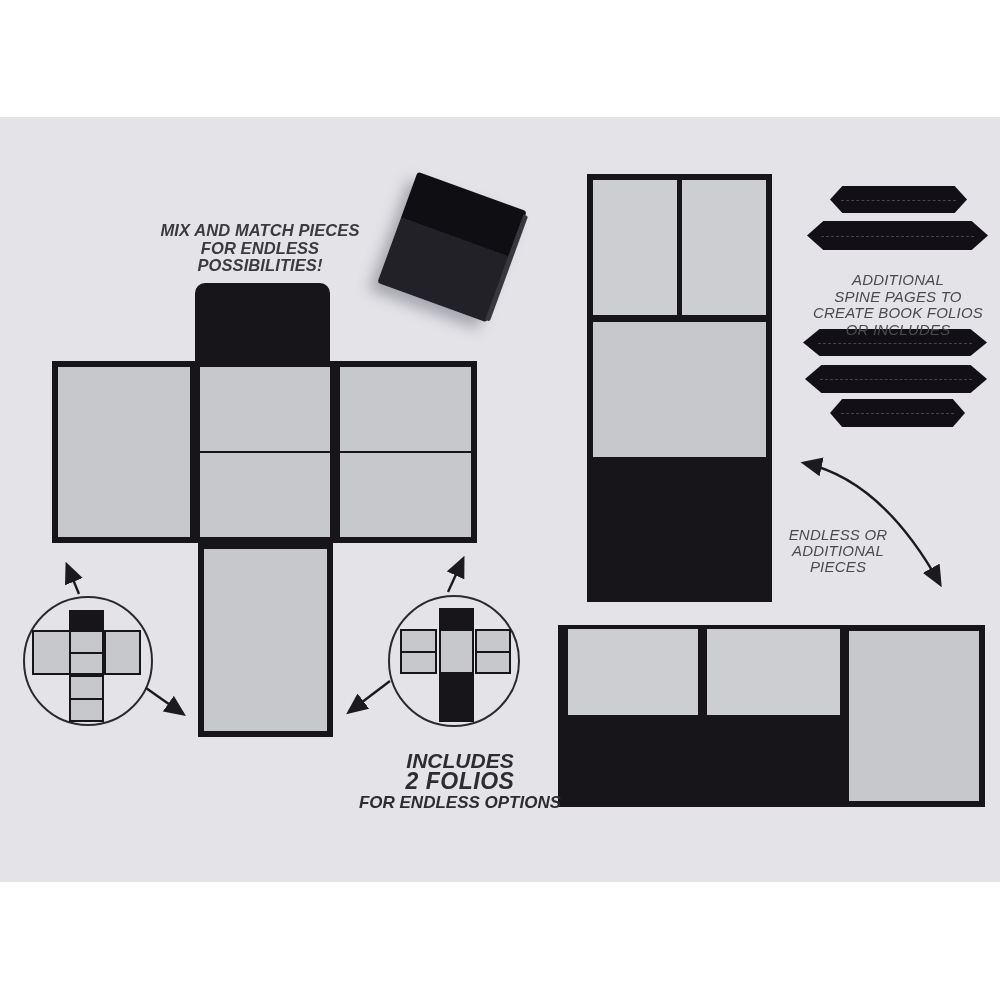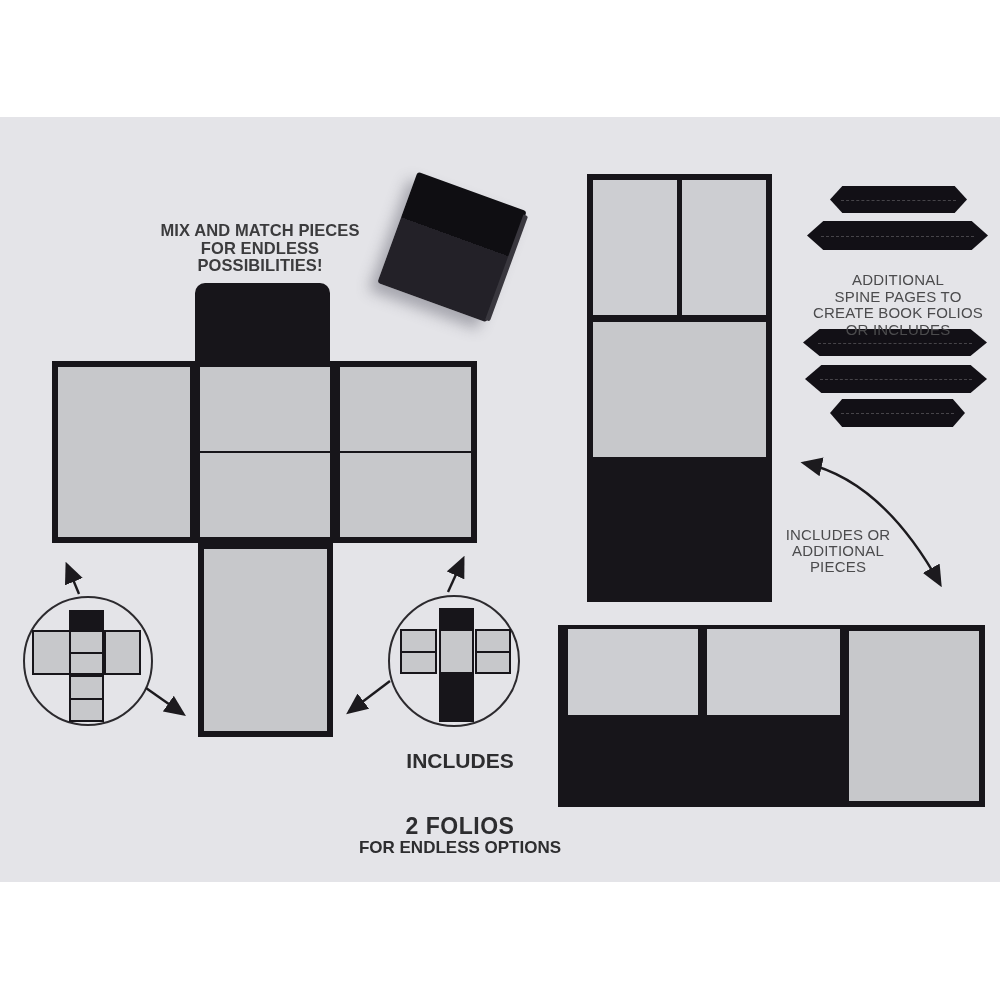--- a/index.html
+++ b/index.html
@@ -1,33 +1,33 @@
 <!DOCTYPE html>
 <html style="--page_bg: #ffffff; --card_bg: #e4e4e8; --panel_black: #17151a; --panel_gray: #c7c8cb; --panel_gray_light: #cdced2; --hinge_black: #121016; --box_flap: #0f0e12; --box_body: #232128; --arrow_black: #1c1a1e; --text_dark: #3b3b3d; --text_mid: #4b4b4d; --text_includes: #2d2d2f;"><head>
 <meta charset="utf-8">
 <style>
   * { margin:0; padding:0; box-sizing:border-box; }
   html,body { width:1000px; height:1000px; background:var(--page_bg,#fff); }
   body { font-family:"Liberation Sans", sans-serif; position:relative; overflow:hidden; }
-  .canvas { position:absolute; inset:0; width:1000px; height:968px; }
+  .canvas { position:absolute; inset:0; width:1000px; height:968px;font-style:italic; }
   .card { position:absolute; left:0; top:117px; width:1000px; height:765px;
           background:var(--card_bg,#e4e4e8); }
 
   
   .txt { position:absolute; text-align:center; }
   .txt span { display:block; }
   .txt-mix { left:140px; top:222px; width:240px; font-weight:700; font-size:16.5px;
              line-height:17.5px; color:var(--text_dark,#3b3b3d); letter-spacing:.1px; }
   .txt-hinges { left:808px; top:272px; width:180px; font-weight:400; font-size:15px;
                 line-height:16.5px; color:var(--text_mid,#4b4b4d); letter-spacing:.2px; }
   .txt-orient { left:770px; top:527px; width:136px; font-weight:400; font-size:15px;
                 line-height:16px; color:var(--text_mid,#4b4b4d); letter-spacing:.2px; }
   .txt-includes { left:358px; top:752px; width:204px; color:var(--text_includes,#2d2d2f); }
   .txt-includes .l1 { font-weight:700; font-size:21px; line-height:17px; }
-  .txt-includes .l2 { font-weight:700; font-size:23px;   line-height:25px; letter-spacing:.5px;margin-top:45px; }
+  .txt-includes .l2 { font-weight:700; font-size:23px;   line-height:25px; letter-spacing:.5px; }
   .txt-includes .l3 { font-weight:700; font-size:17px;   line-height:17px; }
 
   
   .folio-box { position:absolute; left:394px; top:188px; width:116px; height:118px;
                transform:rotate(20deg); border-radius:3px;
                background:linear-gradient(180deg, var(--box_flap,#0f0e12) 0%, var(--box_flap,#0f0e12) 41%,
                                                    var(--box_body,#232128) 41%, var(--box_body,#232128) 100%);
                box-shadow:-6px 10px 14px rgba(90,90,105,.45); }
   .folio-box .edge { position:absolute; right:-3px; top:4px; width:5px; height:112px;
                      background:#39373e; border-radius:0 2px 2px 0; }
@@ -152,21 +152,21 @@
     </div>
 
   <div class="txt txt-hinges">
     <span>ADDITIONAL</span>
     <span>SPINE PAGES TO</span>
     <span>CREATE BOOK FOLIOS</span>
     <span>OR INCLUDES</span>
   </div>
 
   <div class="txt txt-orient">
-    <span>INCLUDES OR</span>
+    <span>ENDLESS OR</span>
     <span>ADDITIONAL</span>
     <span>PIECES</span>
   </div>
 
   <div class="txt txt-includes">
     <span class="l1">INCLUDES</span>
     <span class="l2">2 FOLIOS</span>
     <span class="l3">FOR ENDLESS OPTIONS</span>
   </div>
 

